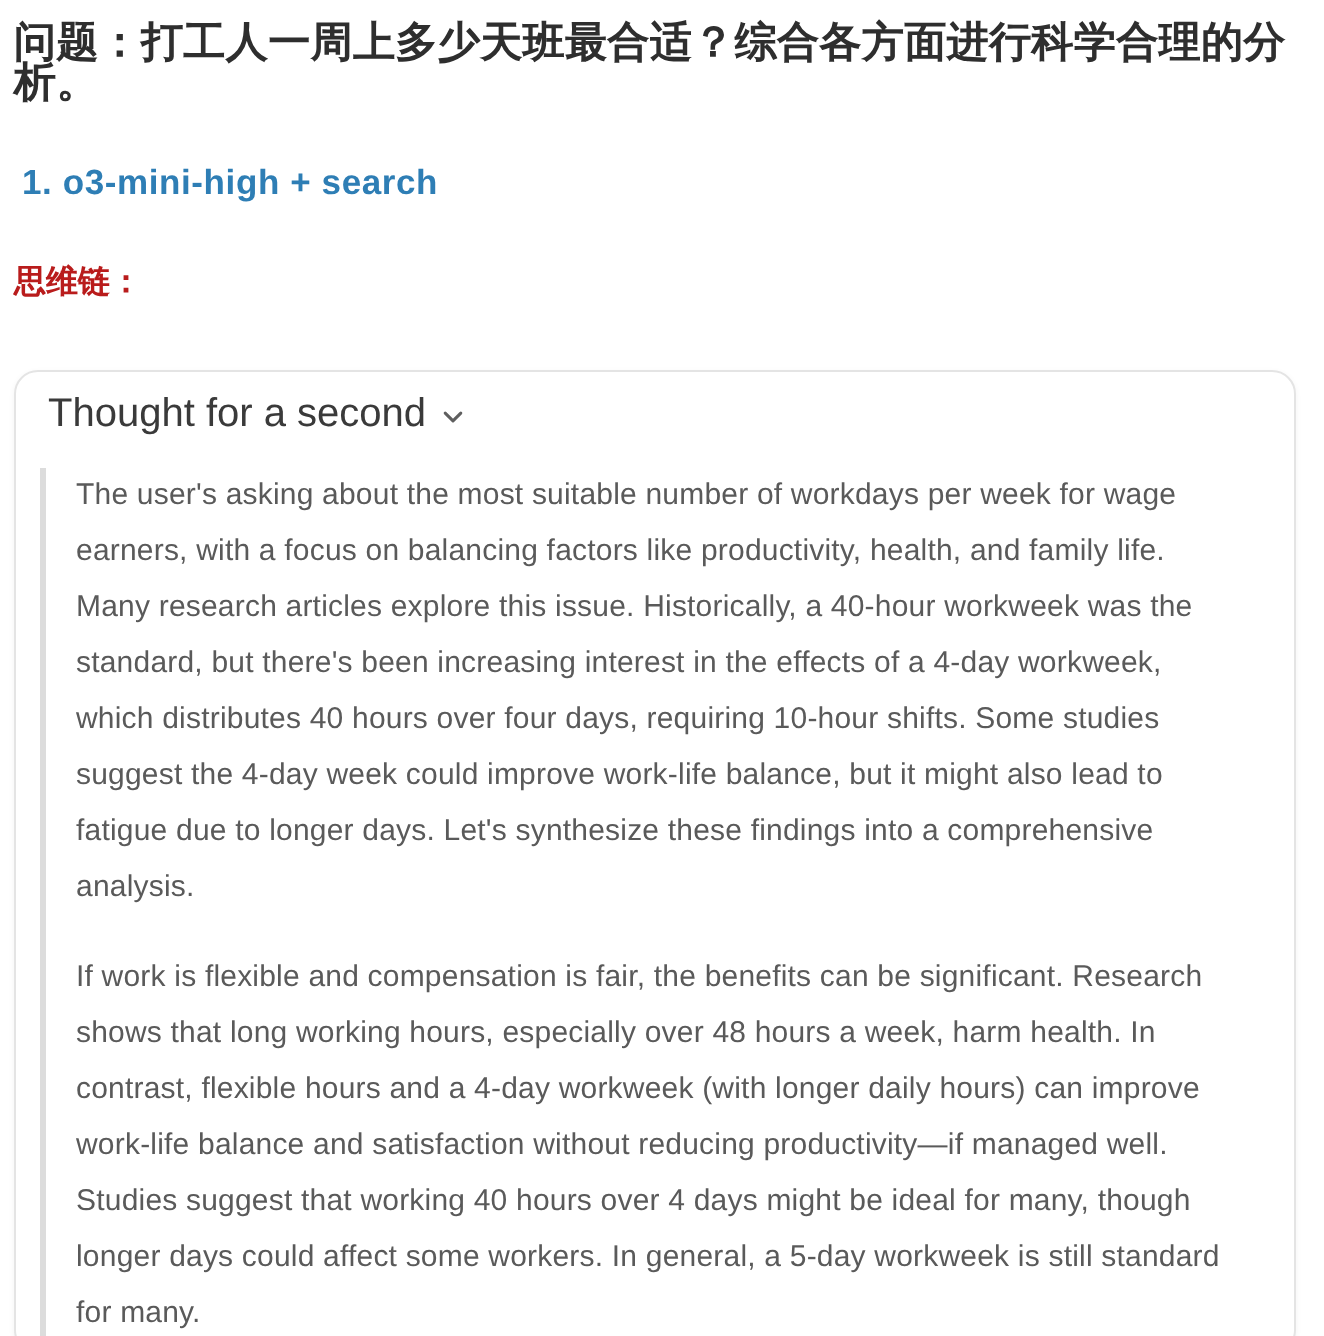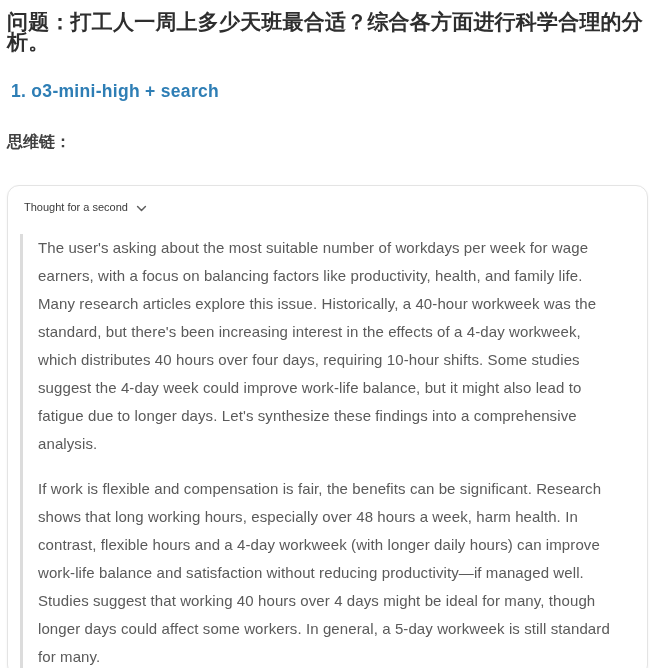--- a/index.html
+++ b/index.html
@@ -27,21 +27,21 @@
     font-size: 17.5px;
     font-weight: 700;
     color: #2e7eb5;
     letter-spacing: 0.3px;
     line-height: 22px;
   }
   .cot-label {
     margin-top: 30px;
     font-size: 16px;
     font-weight: 700;
-    color: #404040;
+    color: #b91c1c;
     line-height: 20px;
   }
   .thought-card {
     margin-top: 33px;
     margin-left: 0px;
     width: 641px;
     height: 492px;
     background: #ffffff;
     border: 1px solid #e4e4e4;
     border-radius: 12px;
@@ -51,21 +51,21 @@
   }
   .thought-toggle {
     display: flex;
     align-items: center;
     gap: 7px;
     padding-left: 10px;
     cursor: pointer;
     height: 20px;
   }
   .thought-toggle-label {
-    font-size: 11px;
+    font-size: 20px;
     font-weight: 400;
     color: #3a3a3a;
     line-height: 20px;
   }
   .chevron-down-icon {
     display: inline-flex;
     align-items: center;
     margin-top: 2px;
   }
   .thought-quote {

